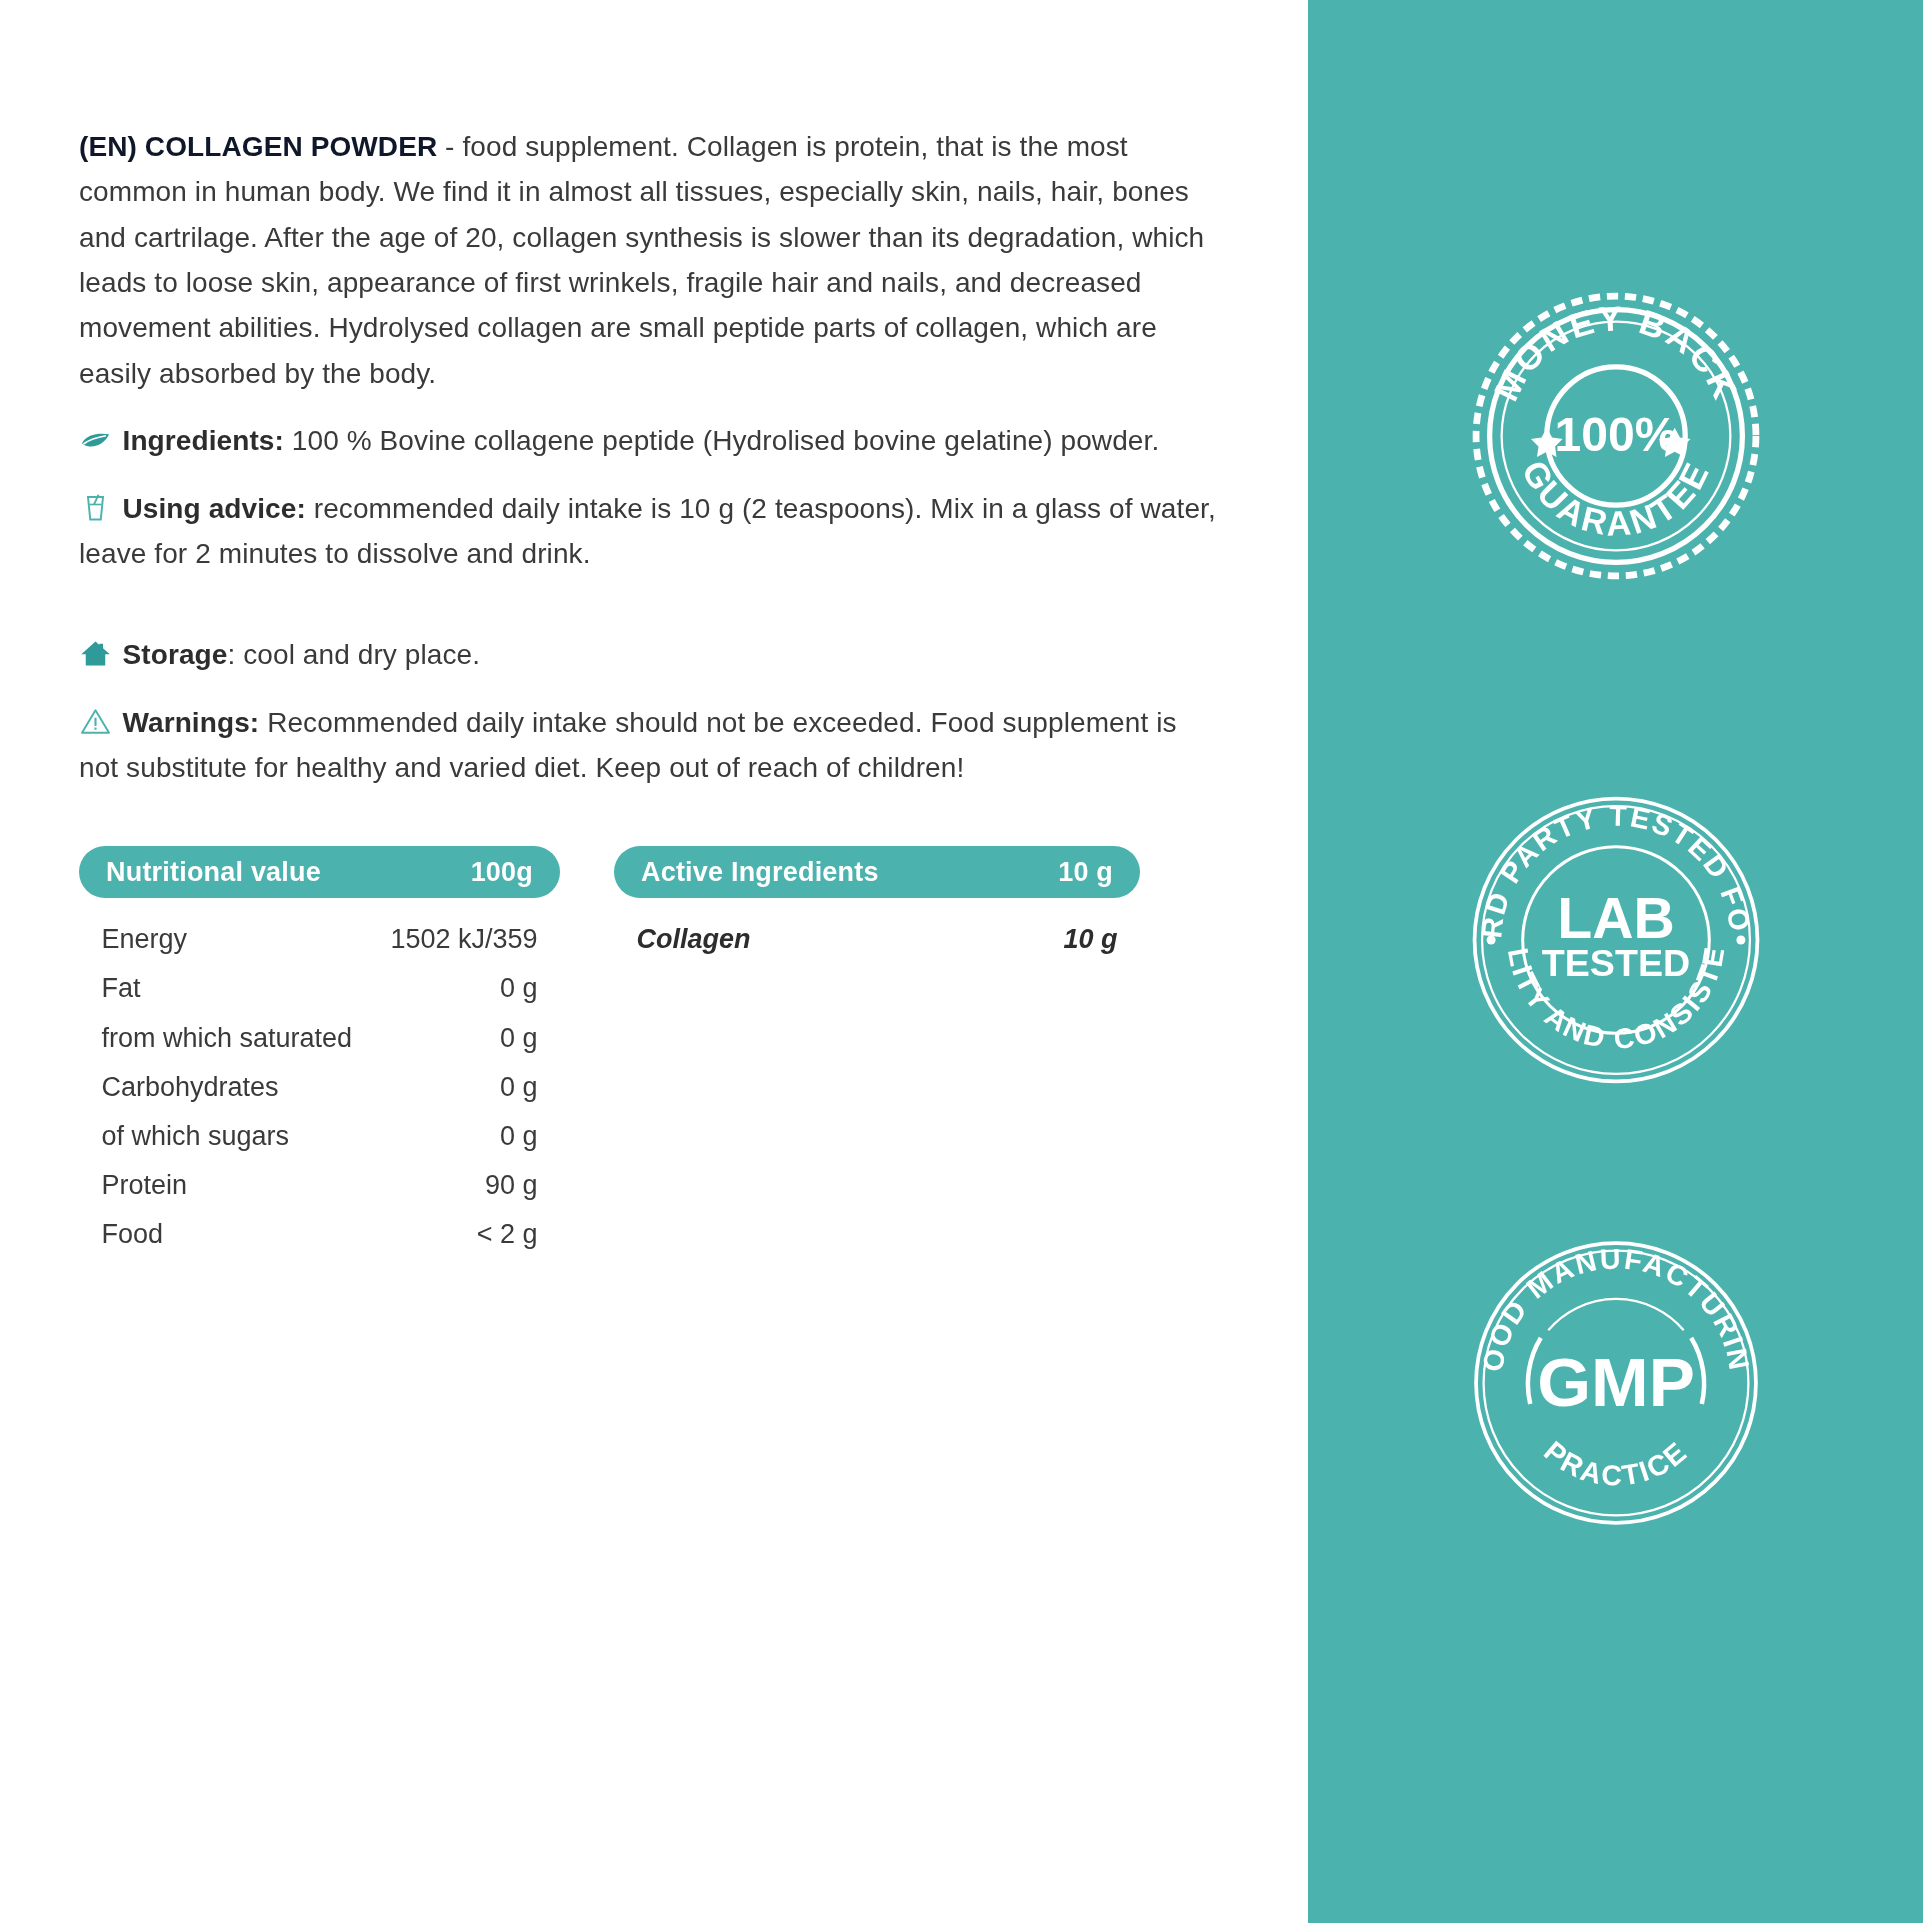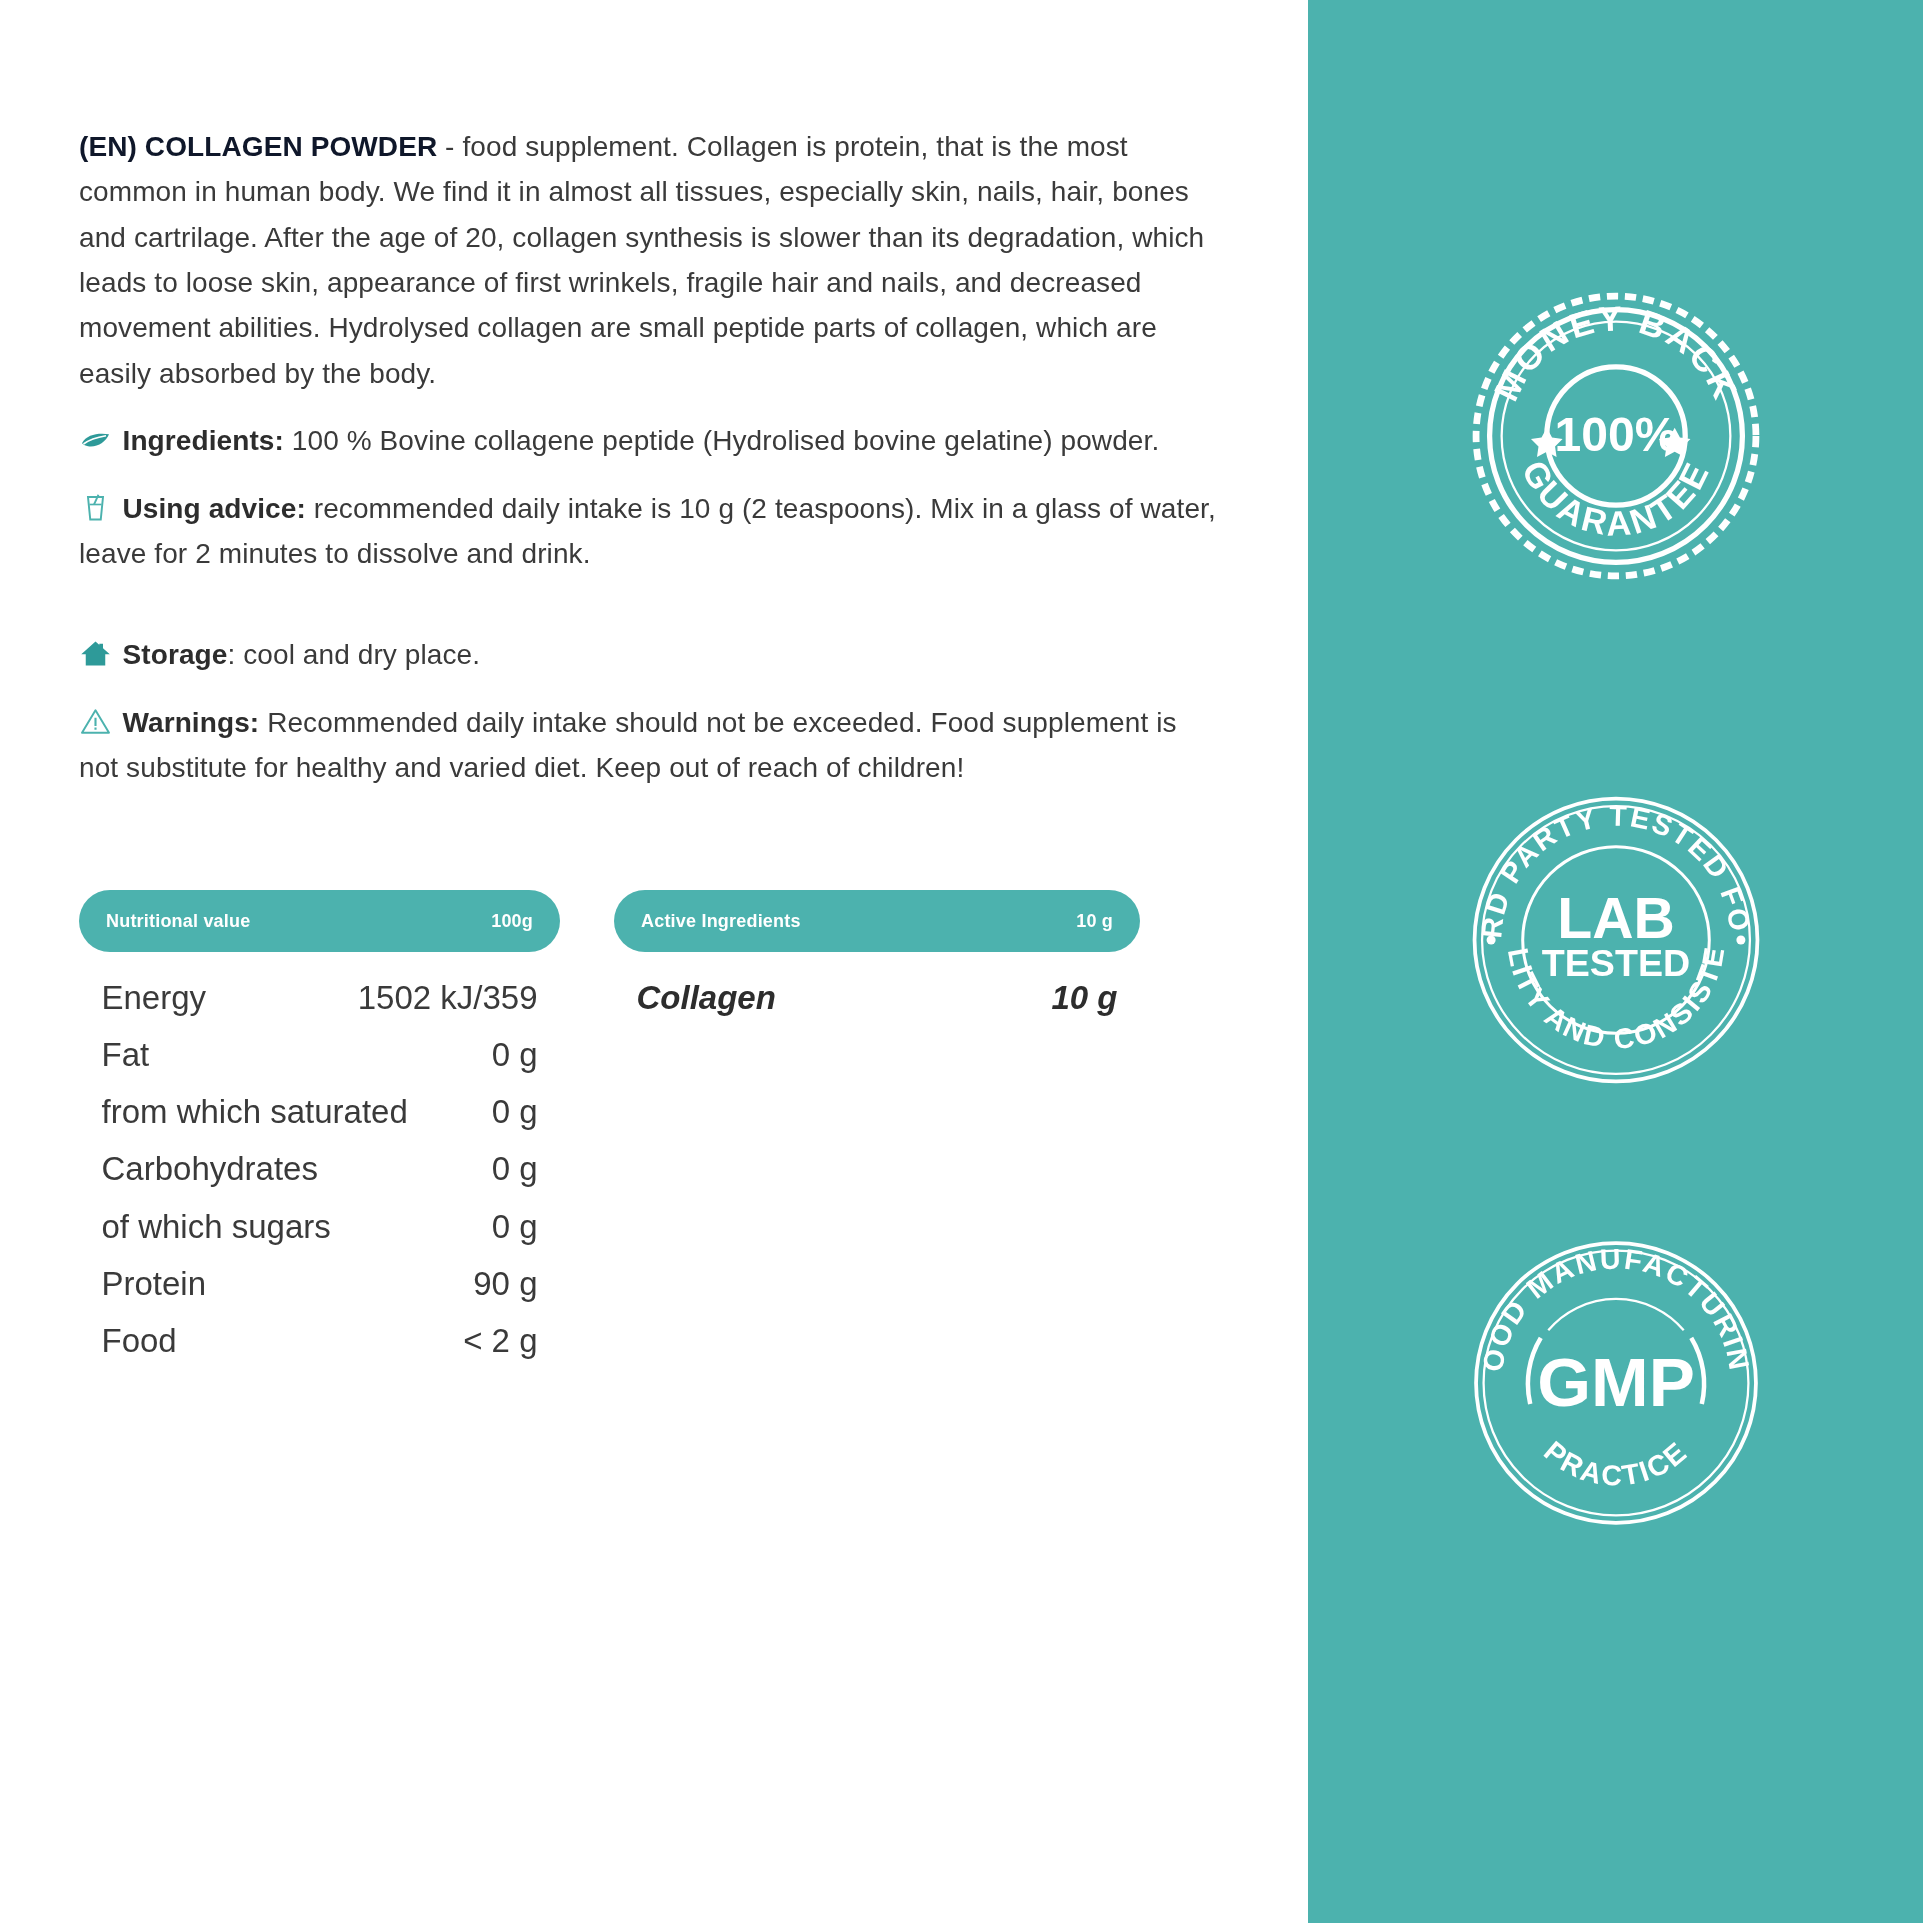--- a/index.html
+++ b/index.html
@@ -78,37 +78,36 @@
     gap: 54px;
   }
   .table-block {
     width: 481px;
   }
   .table-block.wide { width: 526px; }
   .tbl-head {
     background: #4cb2ae;
     color: #ffffff;
     border-radius: 32px;
-    height: 62px;
+    height: 52px;
     display: flex;
     align-items: center;
     justify-content: space-between;
     padding: 0 27px;
     box-sizing: border-box;
     font-weight: 700;
-    font-size: 18px;
+    font-size: 27px;
     letter-spacing: 0.2px;
-    margin-top: 44px;
   }
   .tbl-row {
     display: flex;
     justify-content: space-between;
     padding: 0 22.5px 0 22.5px;
     box-sizing: border-box;
-    font-size: 33px;
+    font-size: 27px;
     color: #3a3a3a;
     line-height: 1.32;
     margin-top: 13.5px;
   }
   .tbl-row.first { margin-top: 24px; }
   .tbl-row .val { white-space: nowrap; }
   .tbl-row.bold { font-weight: 700; color: #2d2d2d; font-style: italic; }
 
   
   .badge {

